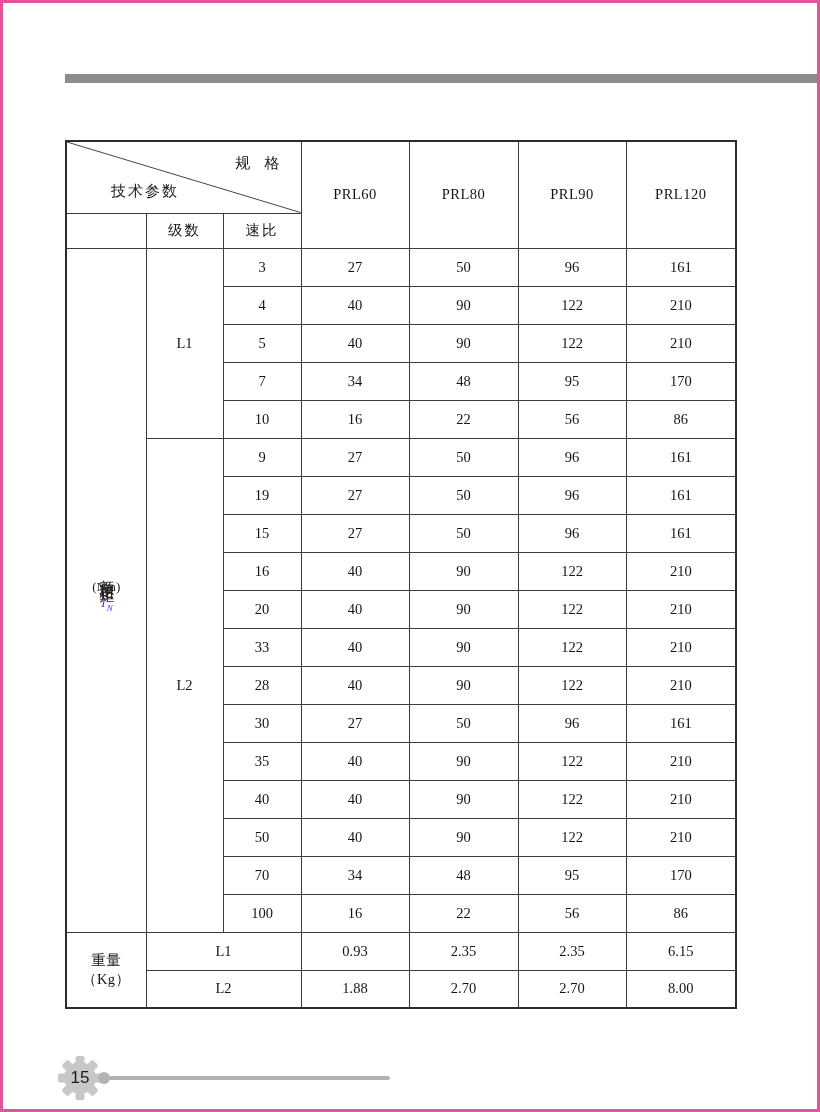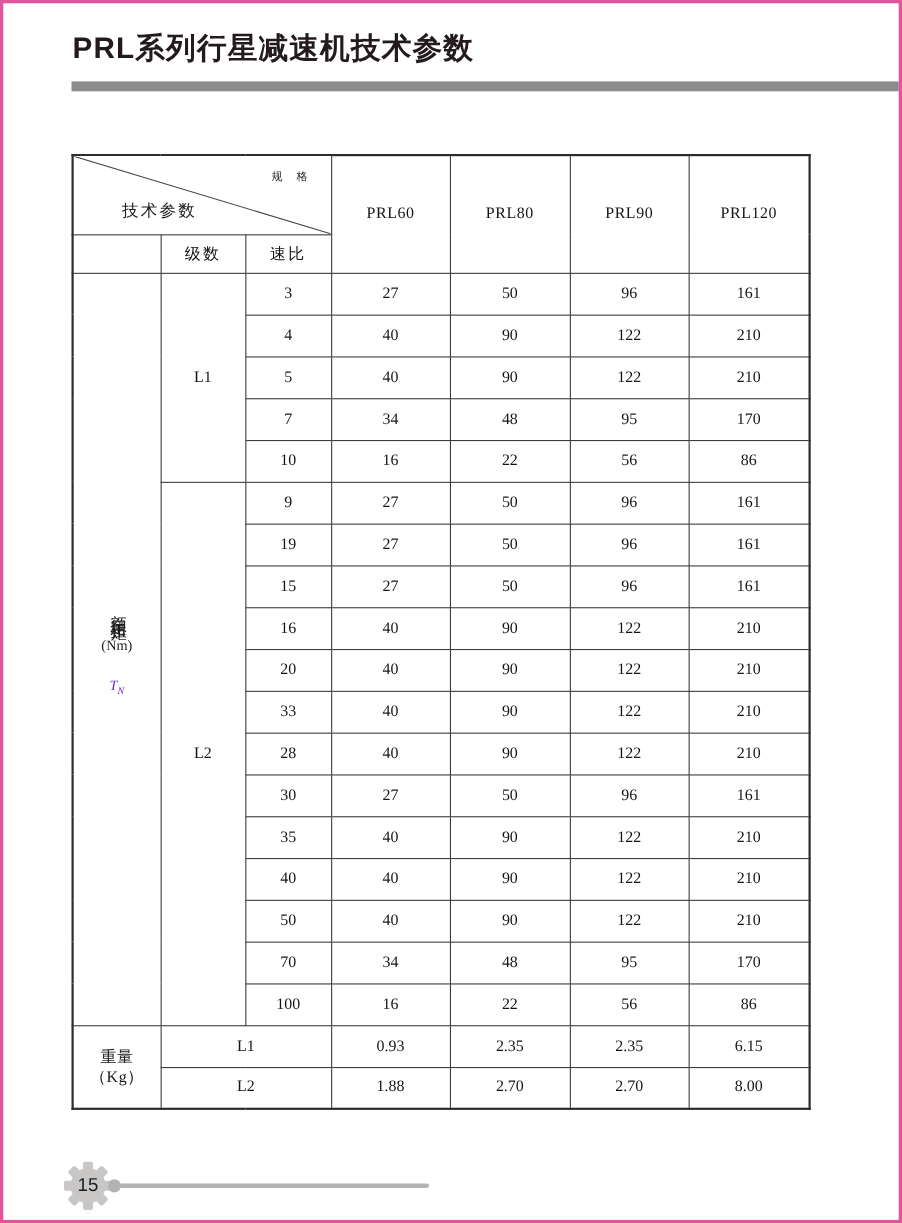--- a/index.html
+++ b/index.html
@@ -34,25 +34,25 @@
   tr.hdr2 { height:35px; }
   tr.body-row { height:38px; }
   td.col-head, td.sub-head {
     font-family:"Liberation Sans", sans-serif; font-size:15px; letter-spacing:0.5px; color:#1b1b1a;margin-top:12px;
   }
   td.sub-head { letter-spacing:2px; }
   td.shaded { background:#d6d2cb; }
   
   td.diag-cell { position:relative; }
   .diag-svg { position:absolute; left:0; top:0; width:100%; height:100%; }
-  .diag-top { position:absolute; right:16px; top:12px; font-family:"Liberation Sans", sans-serif; font-size:10px; letter-spacing:5px; color:#1b1b1a; }
+  .diag-top { position:absolute; right:16px; top:12px; font-family:"Liberation Sans", sans-serif; font-size:15px; letter-spacing:5px; color:#1b1b1a; }
   .diag-bottom { position:absolute; left:12px; bottom:12px; font-family:"Liberation Sans", sans-serif; font-size:15px; letter-spacing:2px; color:#1b1b1a;margin-left:32px; }
   
   td.torque-label-cell { background:#ffffff; }
-  .torque-label { display:flex; flex-direction:column; align-items:center; justify-content:center; gap:20px; }
+  .torque-label { display:flex; flex-direction:column; align-items:center; justify-content:center; gap:0; }
   .torque-vert {
     writing-mode:vertical-rl; text-orientation:upright;
     font-family:"Liberation Serif", serif; font-size:15px; letter-spacing:3px; color:#1c1c1b;
   }
   .torque-unit { font-family:"Liberation Serif", serif; font-size:13px; color:#1c1c1b; }
   .torque-sym { font-family:"Liberation Serif", serif; font-size:13px; font-style:italic; color:#6d28d9; }
   .torque-sym sub { font-size:9px; font-style:italic; }
   td.weight-label { font-family:"Liberation Serif", serif; font-size:14px; letter-spacing:0.5px; }
   td.stage-cell { font-family:"Liberation Serif", serif; }
   
@@ -70,21 +70,20 @@
   .footer-line {
     position:absolute; left:50px; top:20px; width:282px; height:4px; background:#b4b2b2; border-radius:2px;
   }
 </style>
 </head>
 <body>
 
 <div id="page">
   <div class="page-border"></div>
 
-  <h1 class="doc-title">PRL系列行星减速机技术参数</h1>
   <div class="title-bar"></div>
 
   <div class="table-wrap">
     <table class="spec">
       <colgroup>
         <col style="width:80px">
           <col style="width:77px">
           <col style="width:78px">
         <col style="width:108px">
           <col style="width:109px">

